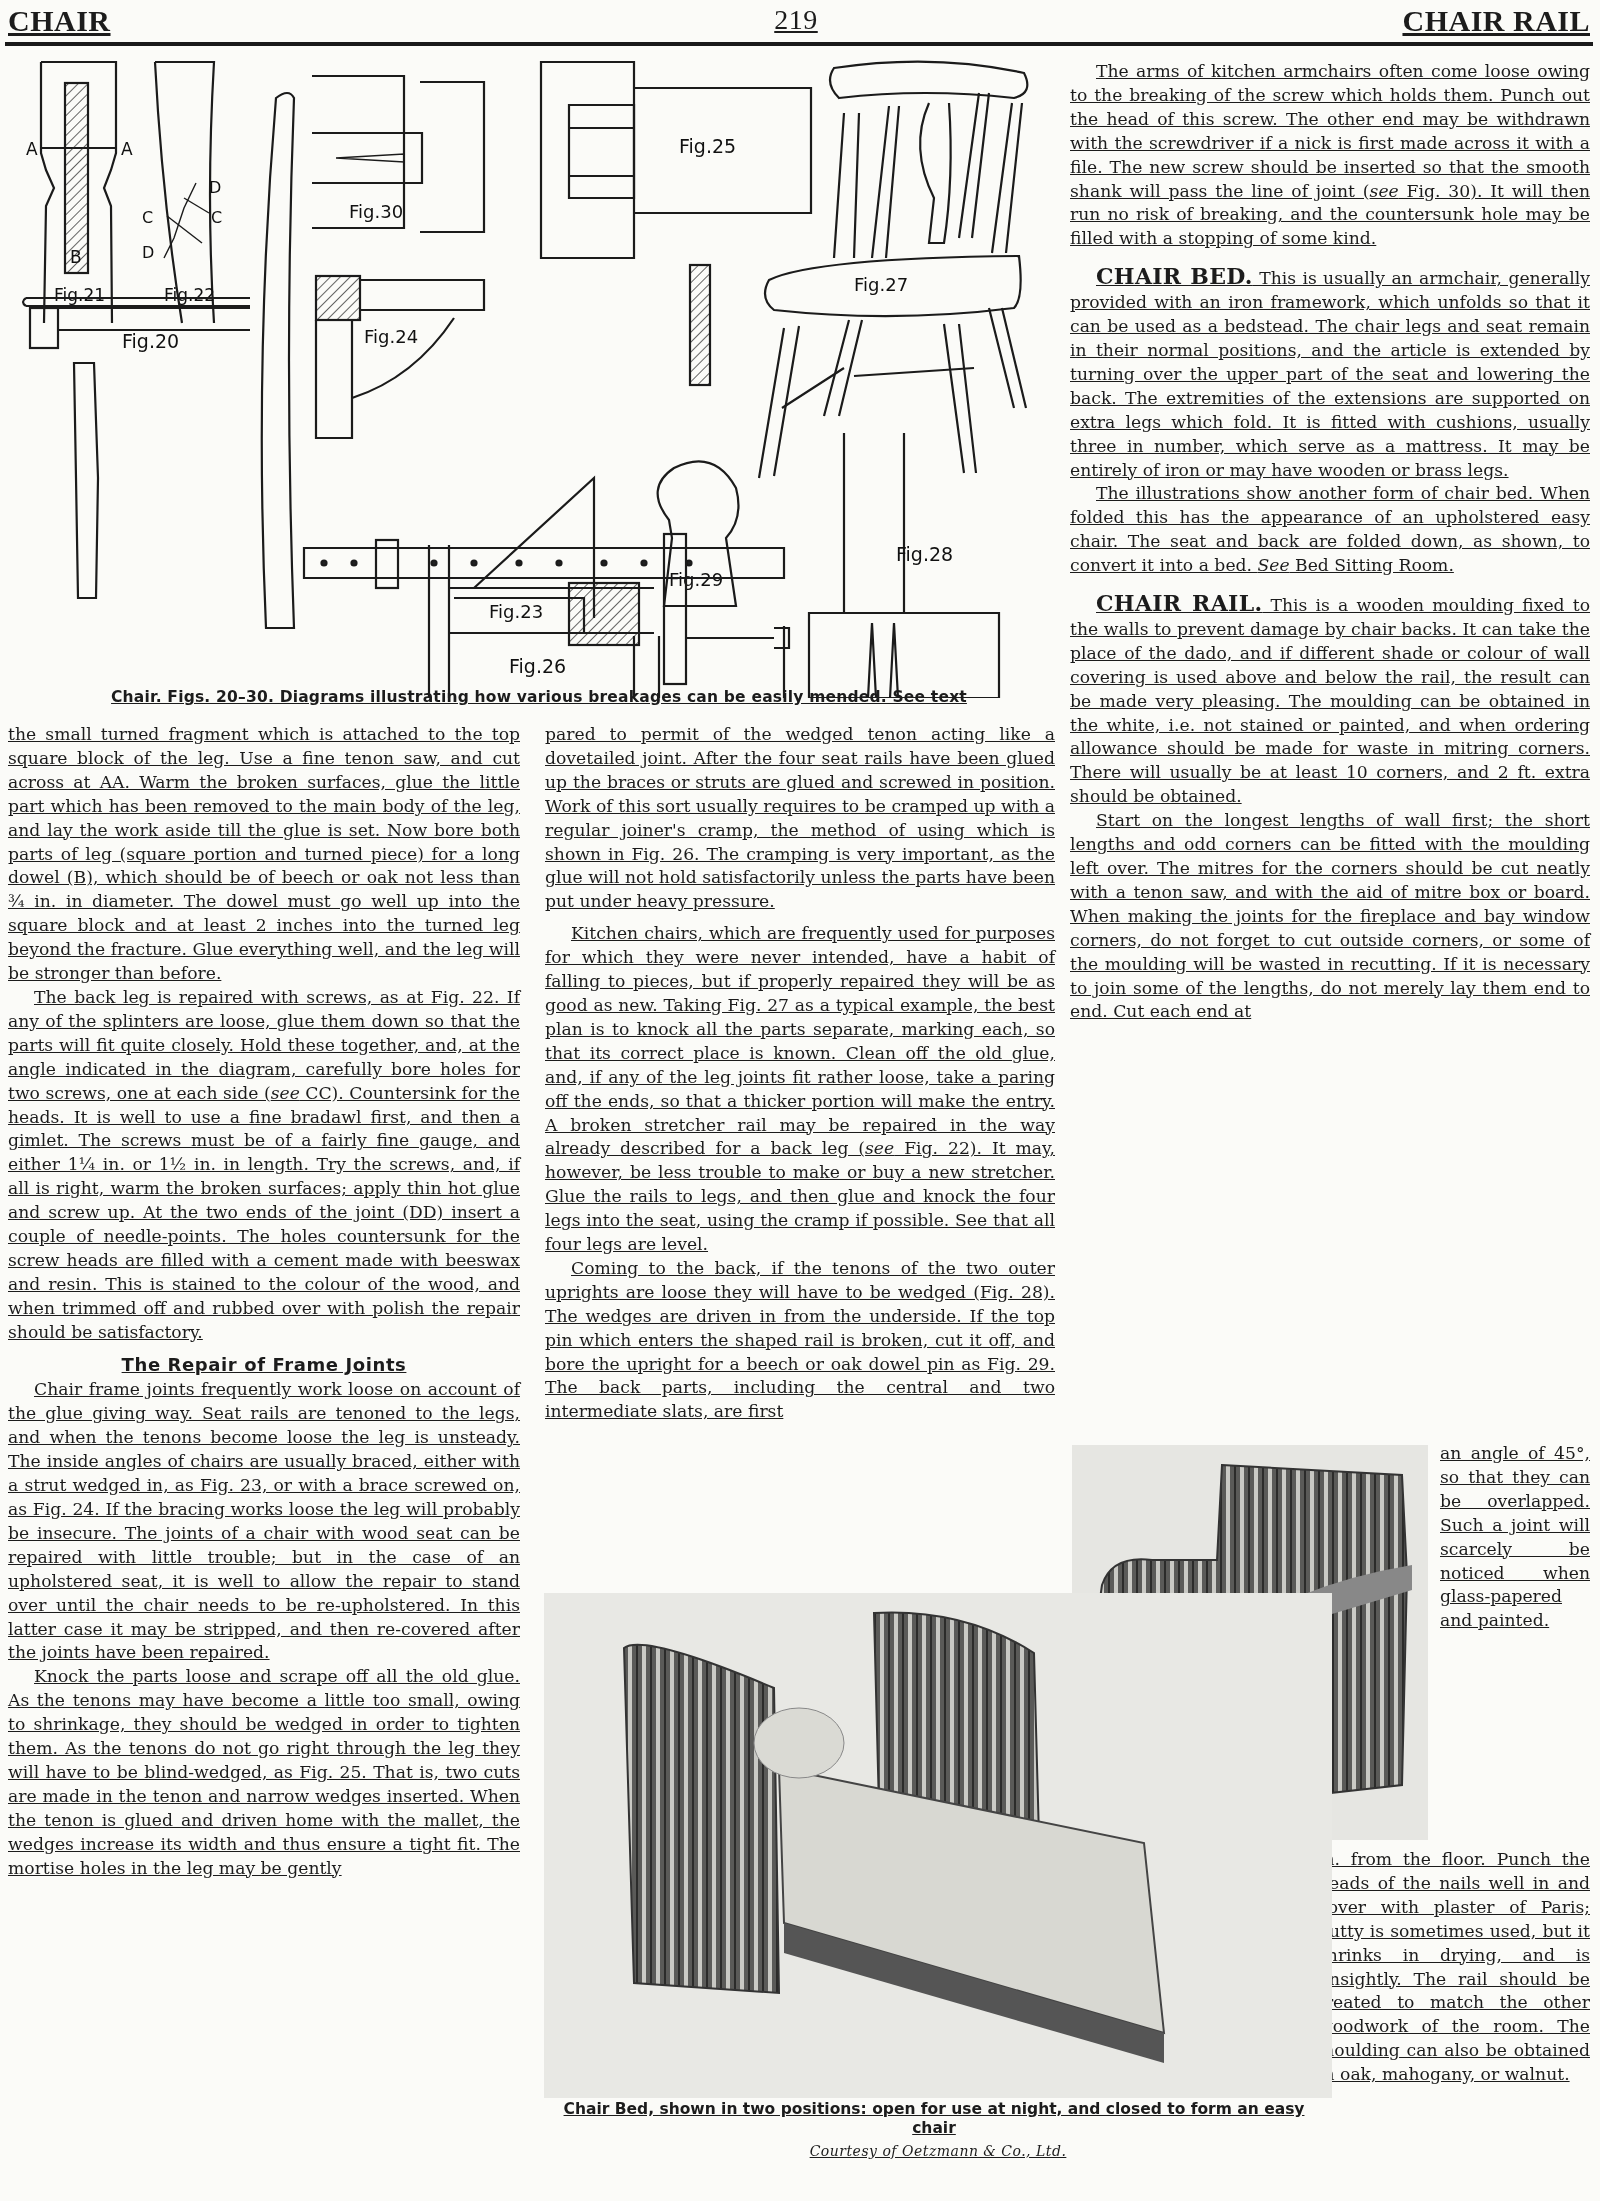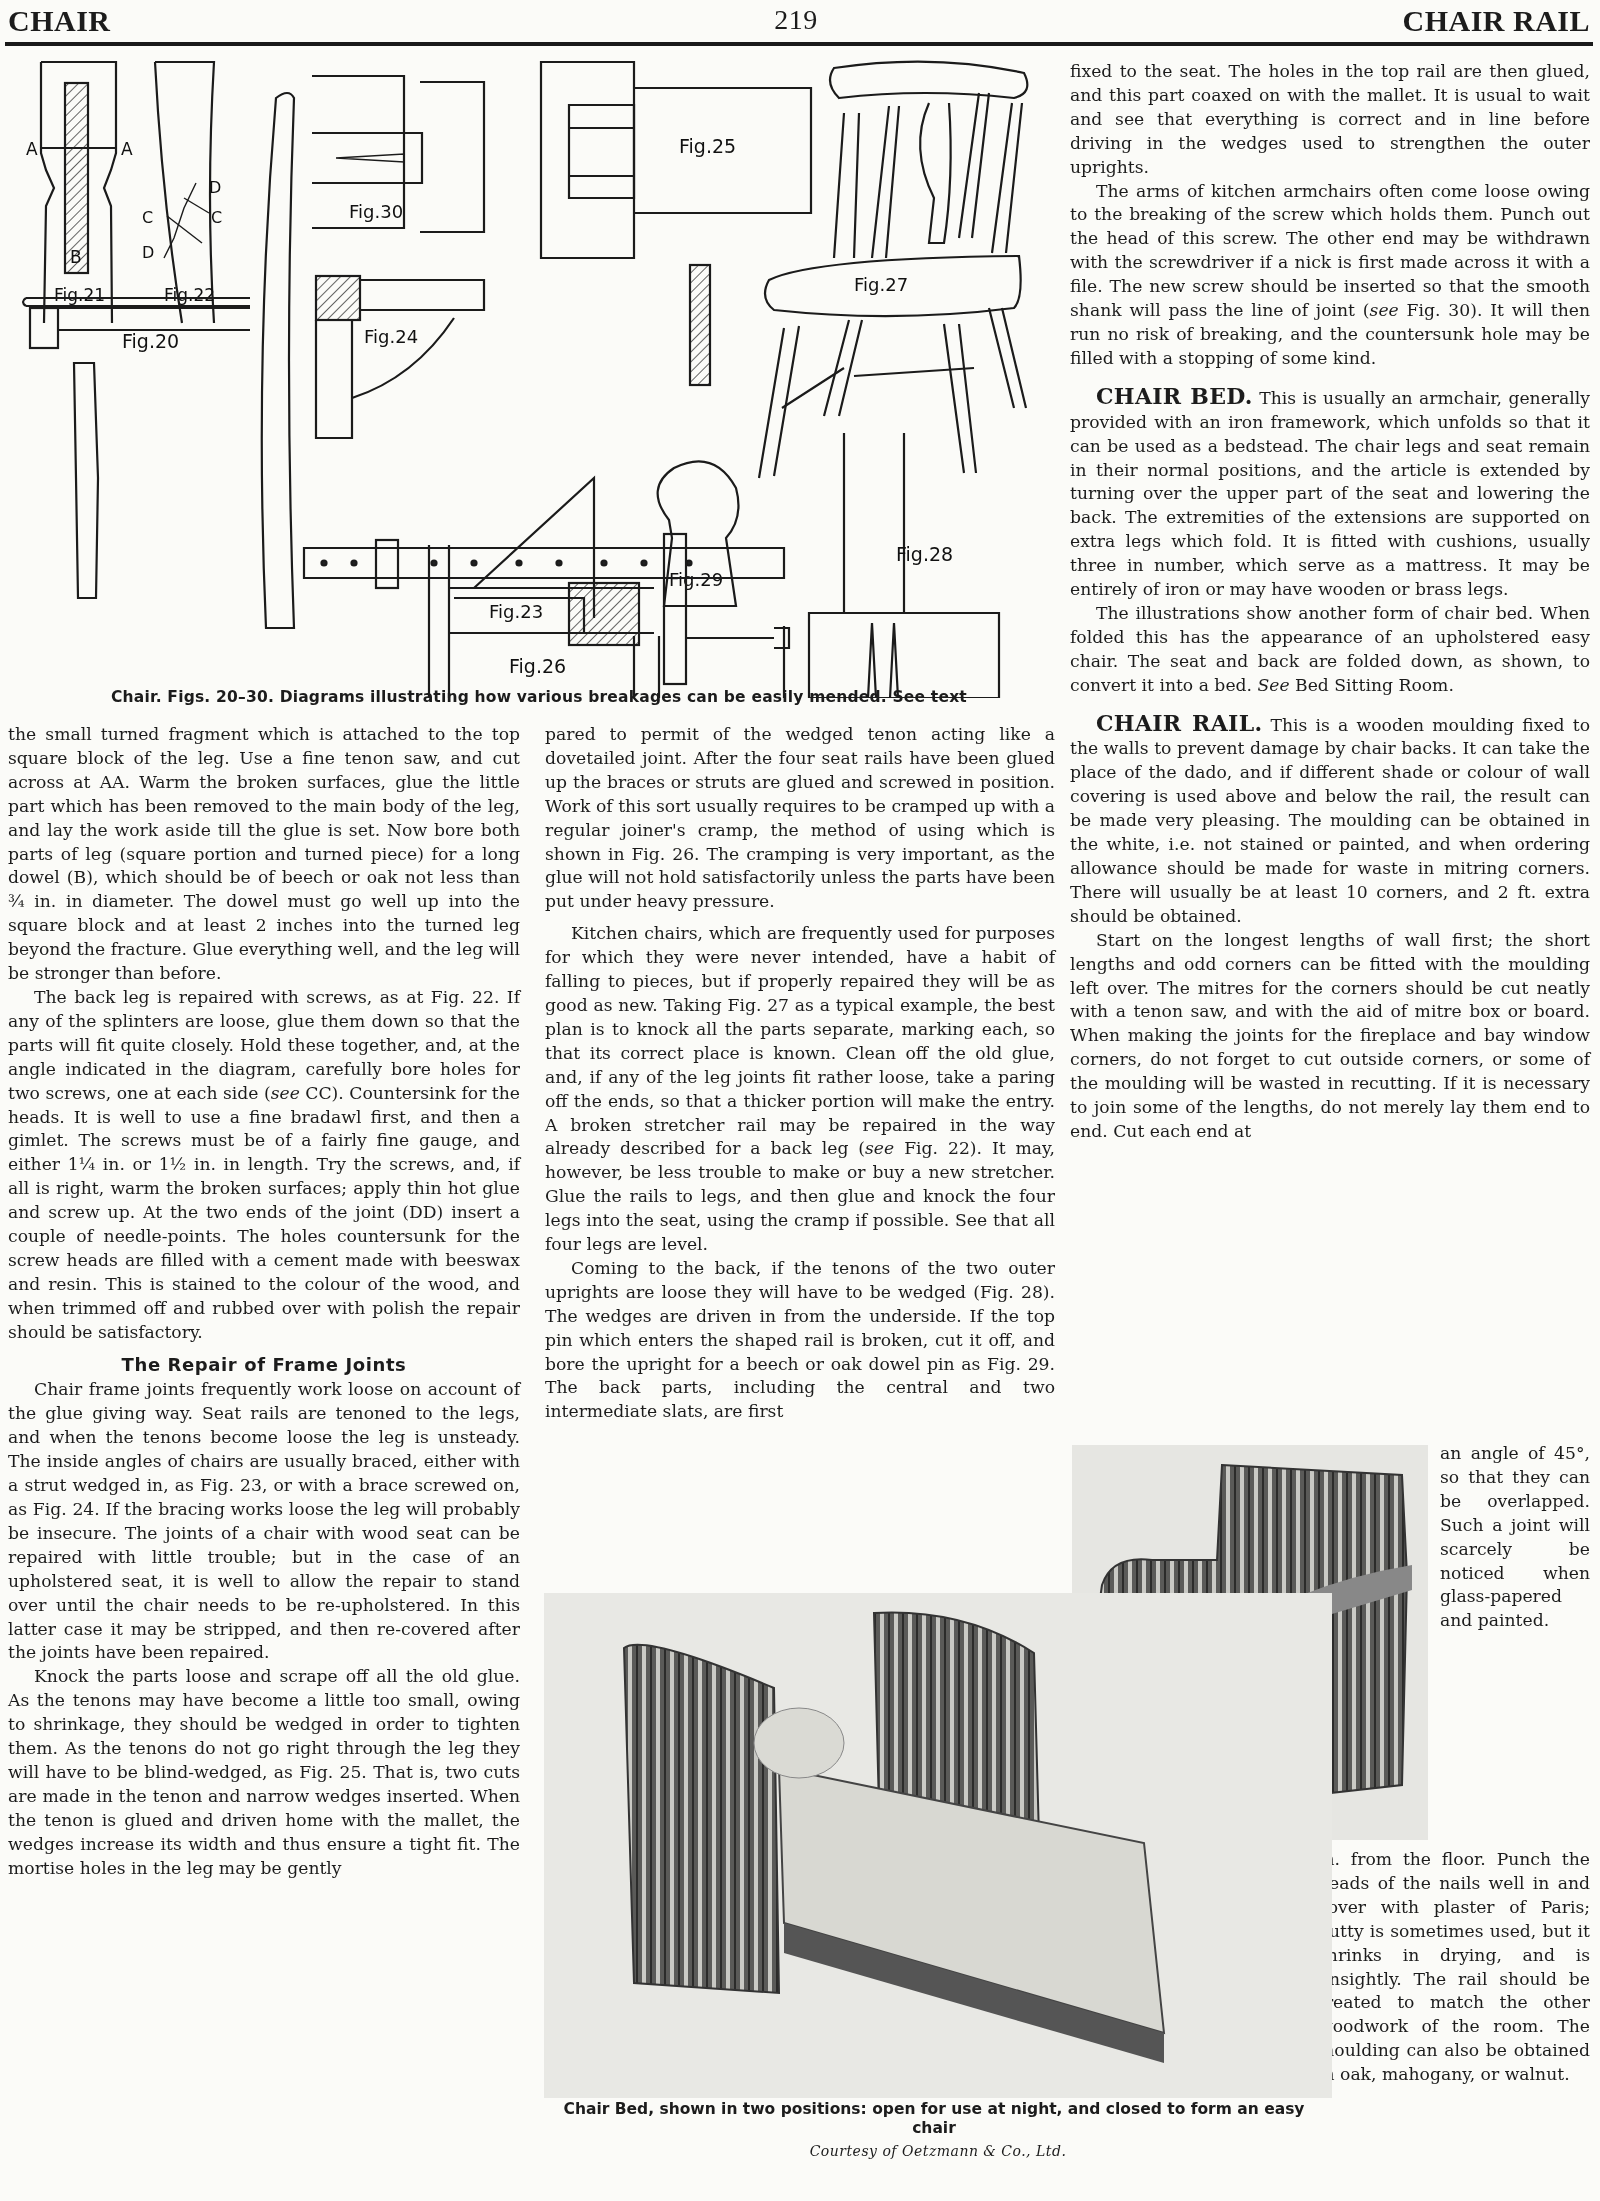--- a/index.html
+++ b/index.html
@@ -1,18 +1,18 @@
 <!DOCTYPE html>
 <html><head>
 <meta charset="utf-8">
 <style>
   html, body { margin: 0; padding: 0; background: #fbfbf8; }
   body { width: 1600px; height: 2201px; position: relative; overflow: hidden;
          font-family: "DejaVu Serif", "Liberation Serif", serif; color: #1c1c1c; }
-  .abs { position: absolute; }
+  .abs { position: absolute; text-decoration: underline; }
   .running-head { font-family: "Liberation Serif", serif; font-weight: bold; font-size: 30px; letter-spacing: 0.5px; top: 4px; }
   #head-left { left: 8px; }
   #head-center { left: 0; width: 1592px; text-align: center; font-weight: normal; font-size: 28px; }
   #head-right { right: 10px; }
   #head-rule { left: 5px; top: 42px; width: 1588px; height: 4px; background: #1a1a1a; }
 
   .col { font-size: 17.2px; line-height: 23.9px; text-align: justify; hyphens: auto; }
   .col p { margin: 0; text-indent: 26px; }
   .col p.noindent { text-indent: 0; }
   .col p + p { }
@@ -184,21 +184,20 @@
   <p>Knock the parts loose and scrape off all the old glue. As the tenons may have become a little too small, owing to shrinkage, they should be wedged in order to tighten them. As the tenons do not go right through the leg they will have to be blind-wedged, as Fig. 25. That is, two cuts are made in the tenon and narrow wedges inserted. When the tenon is glued and driven home with the mallet, the wedges increase its width and thus ensure a tight fit. The mortise holes in the leg may be gently</p>
 </div>
 
 <div class="abs col" id="col-mid">
   <p class="noindent">pared to permit of the wedged tenon acting like a dovetailed joint. After the four seat rails have been glued up the braces or struts are glued and screwed in position. Work of this sort usually requires to be cramped up with a regular joiner's cramp, the method of using which is shown in Fig. 26. The cramping is very important, as the glue will not hold satisfactorily unless the parts have been put under heavy pressure.</p>
   <p style="margin-top:8px"><span>Kitchen chairs, which are frequently used for purposes for which they were never intended, have a habit of falling to pieces, but if properly repaired they will be as good as new. Taking Fig. 27 as a typical example, the best plan is to knock all the parts separate, marking each, so that its correct place is known. Clean off the old glue, and, if any of the leg joints fit rather loose, take a paring off the ends, so that a thicker portion will make the entry. A broken stretcher rail may be repaired in the way already described for a back leg (</span><em>see</em><span> Fig. 22). It may, however, be less trouble to make or buy a new stretcher. Glue the rails to legs, and then glue and knock the four legs into the seat, using the cramp if possible. See that all four legs are level.</span></p>
   <p>Coming to the back, if the tenons of the two outer uprights are loose they will have to be wedged (Fig. 28). The wedges are driven in from the underside. If the top pin which enters the shaped rail is broken, cut it off, and bore the upright for a beech or oak dowel pin as Fig. 29. The back parts, including the central and two intermediate slats, are first</p>
 </div>
 
 <div class="abs col" id="col-right">
-  <p class="noindent">fixed to the seat. The holes in the top rail are then glued, and this part coaxed on with the mallet. It is usual to wait and see that everything is correct and in line before driving in the wedges used to strengthen the outer uprights.</p>
   <p><span>The arms of kitchen armchairs often come loose owing to the breaking of the screw which holds them. Punch out the head of this screw. The other end may be withdrawn with the screwdriver if a nick is first made across it with a file. The new screw should be inserted so that the smooth shank will pass the line of joint (</span><em>see</em><span> Fig. 30). It will then run no risk of breaking, and the countersunk hole may be filled with a stopping of some kind.</span></p>
 
   <p class="entry"><span class="kw">CHAIR BED.</span><span> This is usually an armchair, generally provided with an iron framework, which unfolds so that it can be used as a bedstead. The chair legs and seat remain in their normal positions, and the article is extended by turning over the upper part of the seat and lowering the back. The extremities of the extensions are supported on extra legs which fold. It is fitted with cushions, usually three in number, which serve as a mattress. It may be entirely of iron or may have wooden or brass legs.</span></p>
   <p><span>The illustrations show another form of chair bed. When folded this has the appearance of an upholstered easy chair. The seat and back are folded down, as shown, to convert it into a bed. </span><em>See</em><span> Bed Sitting Room.</span></p>
 
   <p class="entry"><span class="kw">CHAIR RAIL.</span><span> This is a wooden moulding fixed to the walls to prevent damage by chair backs. It can take the place of the dado, and if different shade or colour of wall covering is used above and below the rail, the result can be made very pleasing. The moulding can be obtained in the white, i.e. not stained or painted, and when ordering allowance should be made for waste in mitring corners. There will usually be at least 10 corners, and 2 ft. extra should be obtained.</span></p>
   <p>Start on the longest lengths of wall first; the short lengths and odd corners can be fitted with the moulding left over. The mitres for the corners should be cut neatly with a tenon saw, and with the aid of mitre box or board. When making the joints for the fireplace and bay window corners, do not forget to cut outside corners, or some of the moulding will be wasted in recutting. If it is necessary to join some of the lengths, do not merely lay them end to end. Cut each end at</p>
 </div>
 
 <div class="abs photo" id="photo-armchair">

